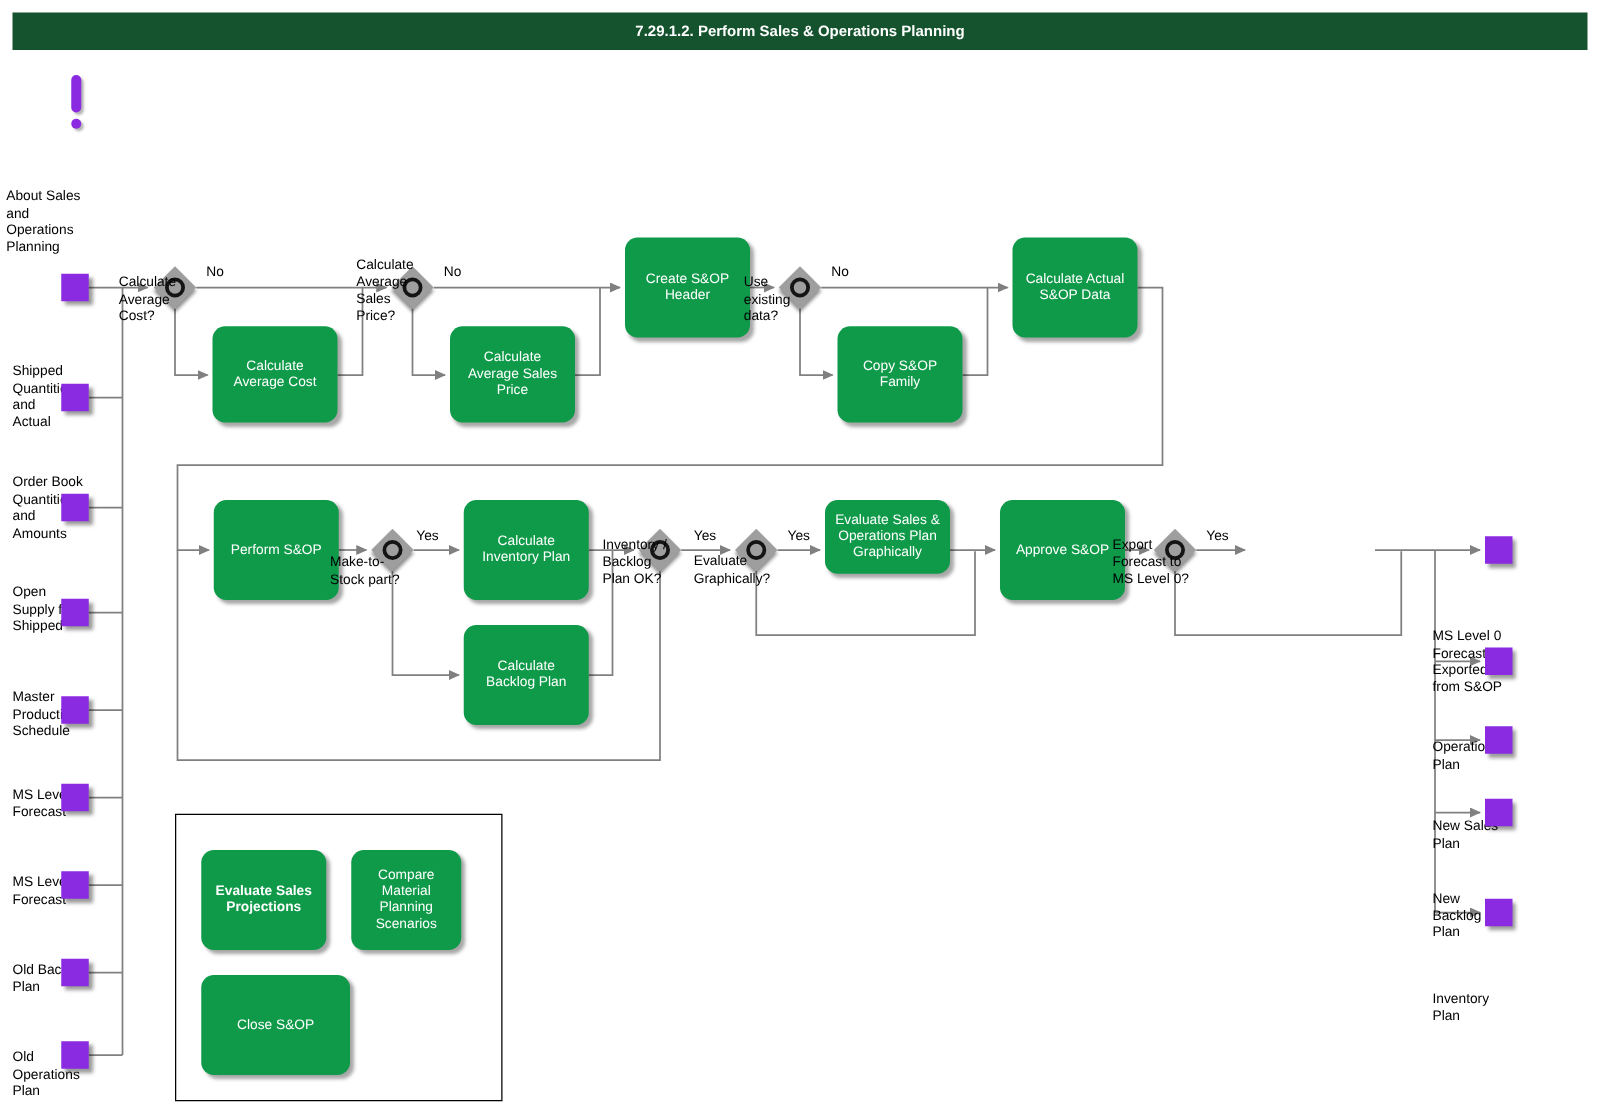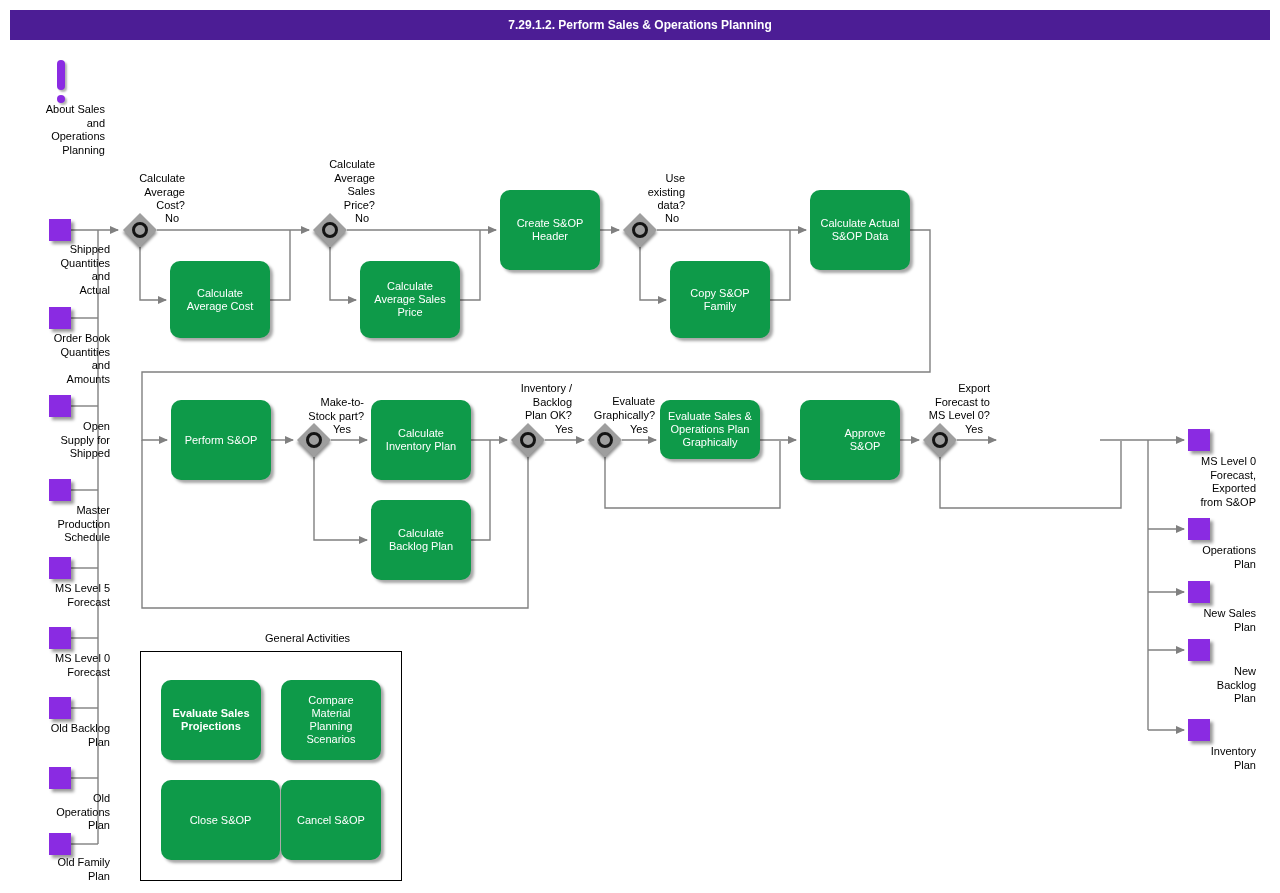--- a/index.html
+++ b/index.html
@@ -2,37 +2,37 @@
 <html><head>
 <meta charset="utf-8">
 <style>
   html,body { margin:0; padding:0; background:#ffffff; }
   .canvas {
     position:relative; width:1280px; height:893px; overflow:hidden;
     font-family:"Liberation Sans", "DejaVu Sans", sans-serif; background:#ffffff;
   }
   .titlebar {
     position:absolute; left:10px; top:10px; width:1260px; height:30px;
-    background:#4c1d95; color:#ffffff; font-size:12px; font-weight:bold;
+    background:#14532d; color:#ffffff; font-size:12px; font-weight:bold;
     display:flex; align-items:center; justify-content:center;
   }
   .wires { position:absolute; left:0; top:0; width:1280px; height:893px; }
   .box {
     position:absolute; background:#0E9A49; color:#ffffff; border-radius:10px;
     display:flex; align-items:center; justify-content:center; text-align:center;
     font-size:11px; line-height:13px; white-space:pre-line; padding:2px;
     box-sizing:border-box; box-shadow:3px 3px 3px rgba(0,0,0,0.35);
   }
   .sq {
     position:absolute; width:22px; height:22px; background:#8A2BE2;
     box-shadow:3px 3px 3px rgba(0,0,0,0.40);
   }
   .lbl {
     position:absolute; font-size:11px; line-height:13.5px; color:#000;
-    text-align:right; white-space:pre-line;
+    text-align:left; white-space:pre-line;margin-top:48px;
   }
   .branch { position:absolute; font-size:11px; color:#000; }
   .gw { position:absolute; width:34px; height:34px; }
   .gw .dsh {
     position:absolute; left:5px; top:5px; width:24px; height:24px;
     background:#9E9E9E; transform:rotate(45deg);
     box-shadow:2px 2px 3px rgba(0,0,0,0.45);
   }
   .gw .crc {
     position:absolute; left:9px; top:9px; width:10px; height:10px;
@@ -163,21 +163,21 @@
 S&amp;OP Data</div>
 
   <div class="box" style="left:171px; top:400px; width:100px; height:80px;">Perform S&amp;OP</div>
   <div class="box" style="left:371px; top:400px; width:100px; height:80px;">Calculate
 Inventory Plan</div>
   <div class="box" style="left:371px; top:500px; width:100px; height:80px;">Calculate
 Backlog Plan</div>
   <div class="box" style="left:660px; top:400px; width:100px; height:59px;">Evaluate Sales &amp;
 Operations Plan
 Graphically</div>
-  <div class="box" style="left:800px; top:400px; width:100px; height:80px;padding-left:32px;">Approve S&amp;OP</div>
+  <div class="box" style="left:800px; top:400px; width:100px; height:80px;">Approve S&amp;OP</div>
 
   <div class="gw" style="left:123px; top:213px;">
       <div class="dsh"></div>
       <div class="crc"></div>
     </div>
   <div class="lbl" style="left:95px; top:172px; width:90px;">Calculate
 Average
 Cost?</div>
   <div class="branch" style="left:165px; top:212px;">No</div>
 
@@ -250,20 +250,19 @@
 Backlog
 Plan</div>
   <div class="sq" style="left:1188px; top:719px;"></div>
   <div class="lbl" style="left:1146px; top:745px; width:110px;">Inventory
 Plan</div>
 
   <div class="lbl" style="left:190px; top:632px; width:160px;">General Activities</div>
   <div class="gen-outer" style="left:140px; top:651px; width:260px; height:228px;"></div>
   <div class="box" style="left:161px; top:680px; width:100px; height:80px;font-weight:bold;">Evaluate Sales
 Projections</div>
-  <div class="box" style="left:281px; top:680px; width:100px; height:80px;">Compare
+  <div class="box" style="left:281px; top:680px; width:88px; height:80px;">Compare
 Material
 Planning
 Scenarios</div>
   <div class="box" style="left:161px; top:780px; width:119px; height:80px;">Close S&amp;OP</div>
-  <div class="box" style="left:281px; top:780px; width:100px; height:80px;">Cancel S&amp;OP</div>
 
 </div>
 
 </body></html>

